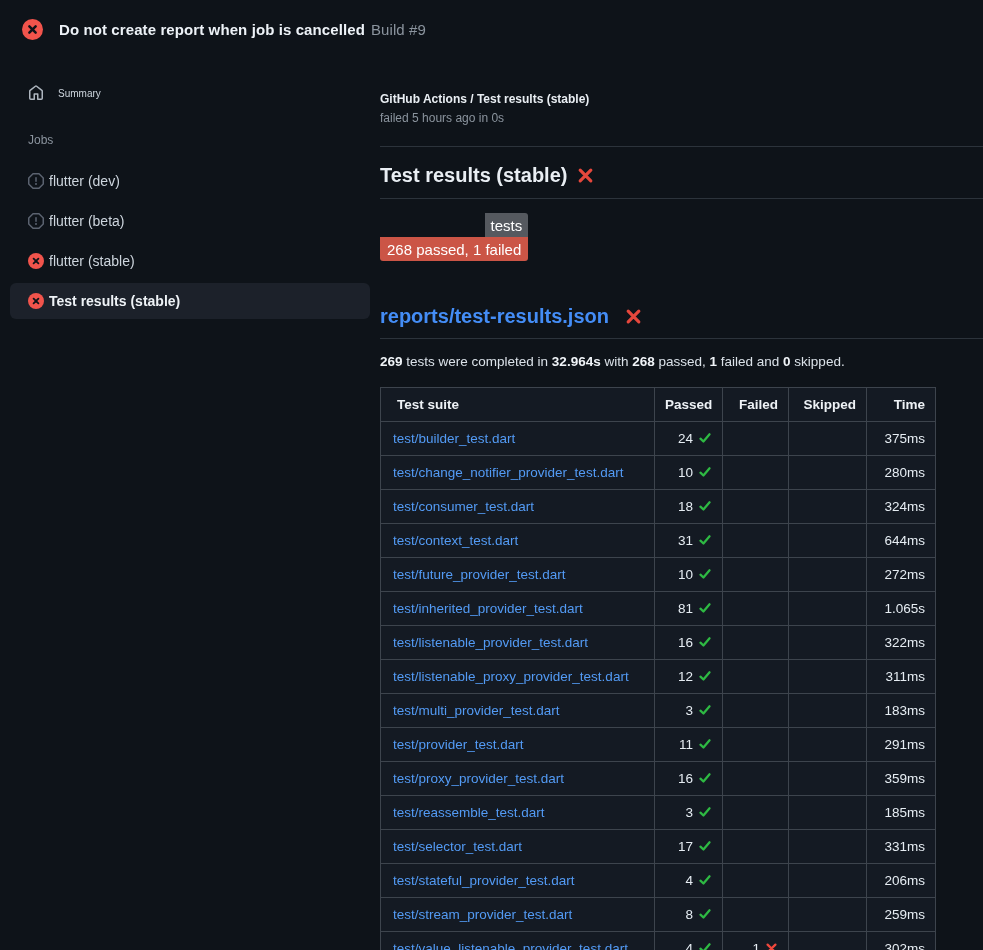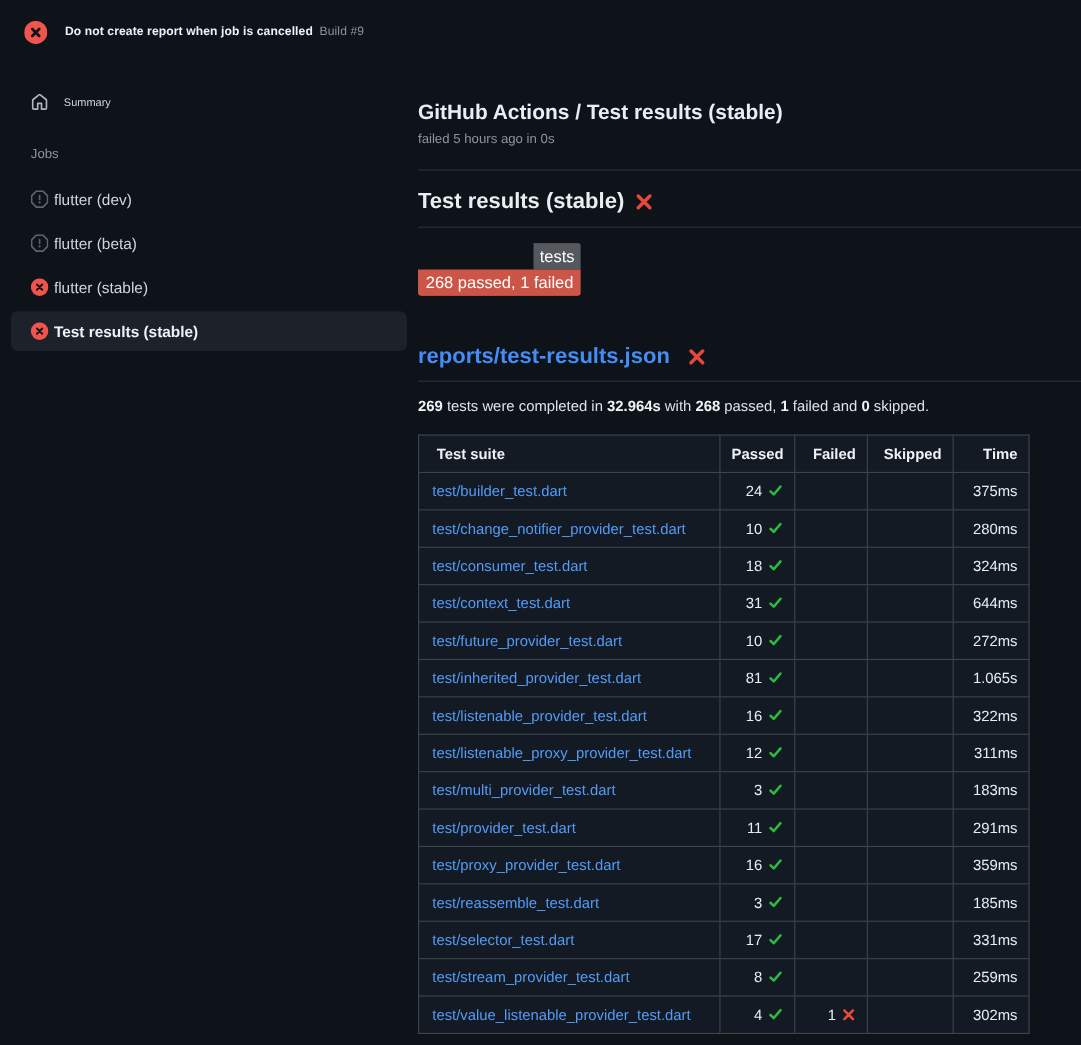--- a/index.html
+++ b/index.html
@@ -10,21 +10,21 @@
     font-family: "Liberation Sans", sans-serif;
     font-size: 13.5px;
   }
   a { text-decoration: none; }
 
   
   .page-header {
     display: flex; align-items: center; gap: 16px;
     padding: 16px 22px 14px 22px; height: 56px;
   }
-  .page-header h1 { font-size: 11px; font-weight: 700; color: #edf2f7; letter-spacing: .1px; }
+  .page-header h1 { font-size: 15px; font-weight: 700; color: #edf2f7; letter-spacing: .1px; }
   .page-header .build-no { color: #8b949e; font-weight: 400; margin-left: 6px; }
 
   
   .layout { display: flex; align-items: flex-start; }
   .sidebar { width: 380px; flex: 0 0 380px; padding: 19px 10px 0 10px; }
   .main { flex: 1; min-width: 0; padding-top: 36px; }
 
   
   .summary-item {
     display: flex; align-items: center; gap: 14px;
@@ -35,21 +35,21 @@
   .job-item {
     display: flex; align-items: center; gap: 5px;
     height: 36px; margin-bottom: 4px; padding: 0 10px 0 18px;
     border-radius: 6px; cursor: pointer;
     color: #cdd5dd; font-size: 14px;
   }
   .job-item.selected { background: #1c212a; color: #eef2f6; font-weight: 700; }
   .icon { display: inline-flex; flex: 0 0 auto; }
 
   
-  .breadcrumb { font-weight: 700; font-size: 19px; color: #e9eef3; }
+  .breadcrumb { font-weight: 700; font-size: 12px; color: #e9eef3; }
   .status-line { color: #8b949e; font-size: 12px; margin-top: 5px; }
   .rule { border: 0; border-top: 1px solid #2c333b; margin: 0; }
   .rule-1 { margin-top: 21px; }
 
   .section-head {
     display: flex; align-items: center; gap: 10px;
     font-size: 20px; font-weight: 700; color: #e9eef3;
     margin: 17px 0 11px 0;
   }
   .report-head { margin: 40px 0 10px 0; gap: 16px; }
@@ -332,20 +332,31 @@
             <td class="num"><span>17</span><span class="icon cell-icon">
                 <svg width="14" height="14" viewBox="0 0 16 16">
                   <path d="M2.8 8.8L6.2 12l7-8.2" fill="none" stroke="#2eb943" stroke-width="2.6" stroke-linecap="round" stroke-linejoin="round"></path>
                 </svg>
               </span></td>
             <td class="num"></td>
             <td class="num"></td>
             <td class="num">331ms</td>
           </tr>
           <tr>
+            <td class="suite"><a href="#">test/stateful_provider_test.dart</a></td>
+            <td class="num"><span>4</span><span class="icon cell-icon">
+                <svg width="14" height="14" viewBox="0 0 16 16">
+                  <path d="M2.8 8.8L6.2 12l7-8.2" fill="none" stroke="#2eb943" stroke-width="2.6" stroke-linecap="round" stroke-linejoin="round"></path>
+                </svg>
+              </span></td>
+            <td class="num"></td>
+            <td class="num"></td>
+            <td class="num">206ms</td>
+          </tr>
+          <tr>
             <td class="suite"><a href="#">test/stream_provider_test.dart</a></td>
             <td class="num"><span>8</span><span class="icon cell-icon">
                 <svg width="14" height="14" viewBox="0 0 16 16">
                   <path d="M2.8 8.8L6.2 12l7-8.2" fill="none" stroke="#2eb943" stroke-width="2.6" stroke-linecap="round" stroke-linejoin="round"></path>
                 </svg>
               </span></td>
             <td class="num"></td>
             <td class="num"></td>
             <td class="num">259ms</td>
           </tr>

